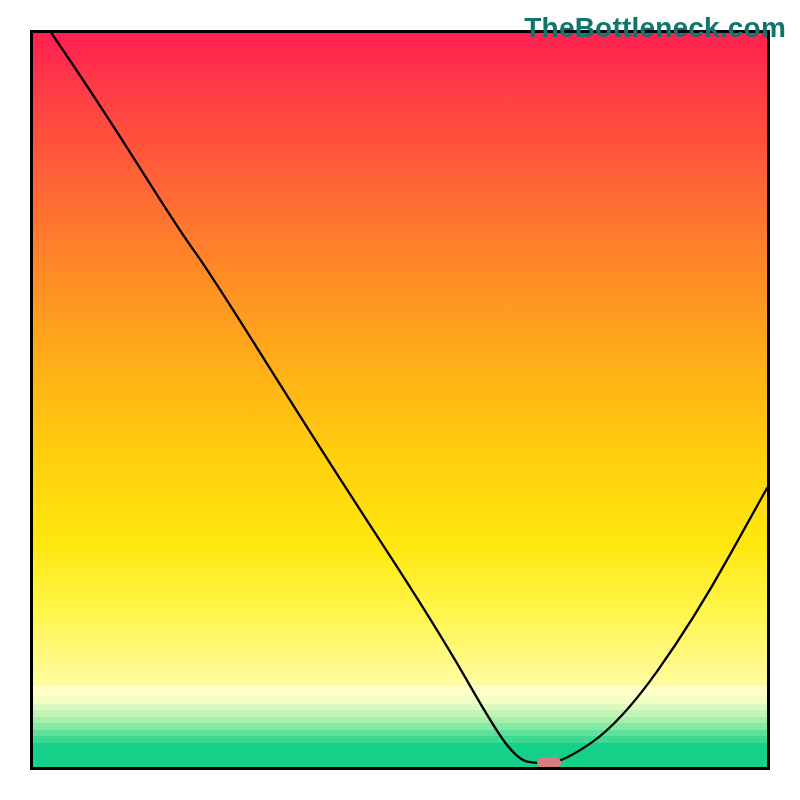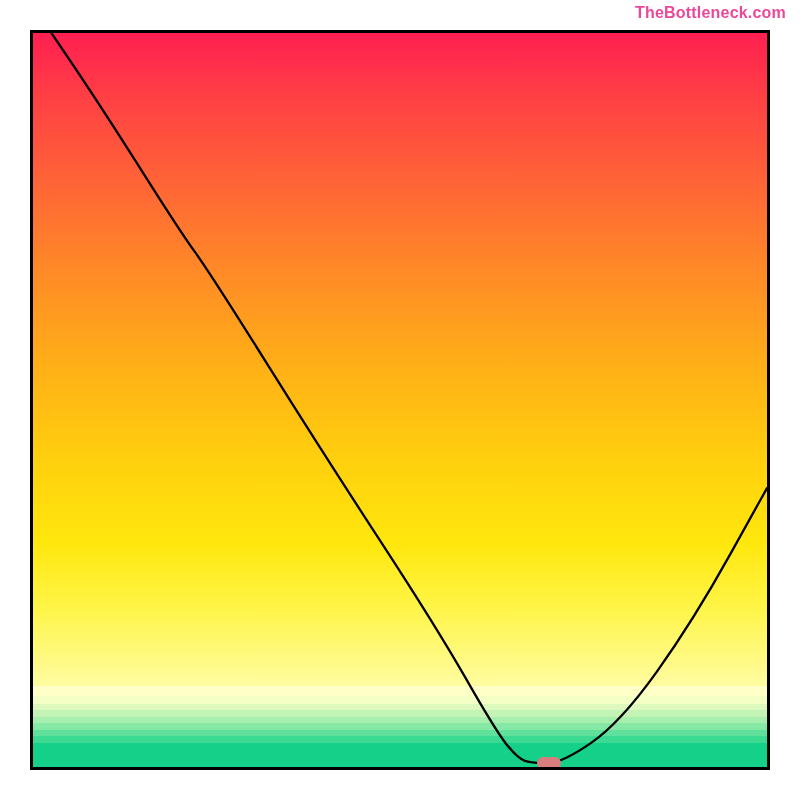--- a/index.html
+++ b/index.html
@@ -10,26 +10,26 @@
     background: #ffffff;
     overflow: hidden;
   }
   .chart-container {
     position: relative;
     width: 800px;
     height: 800px;
   }
   .watermark {
     position: absolute;
-    top: 4px;
+    top: 12px;
     right: 14px;
     font-family: Arial, Helvetica, sans-serif;
-    font-size: 16px;
+    font-size: 28px;
     font-weight: 600;
-    color: #ec4899;
+    color: #0f766e;
     letter-spacing: 0.2px;
     z-index: 4;
   }
   .plot-area {
     position: absolute;
     left: 30px;
     top: 30px;
     width: 740px;
     height: 740px;
     border: 3px solid #000;

